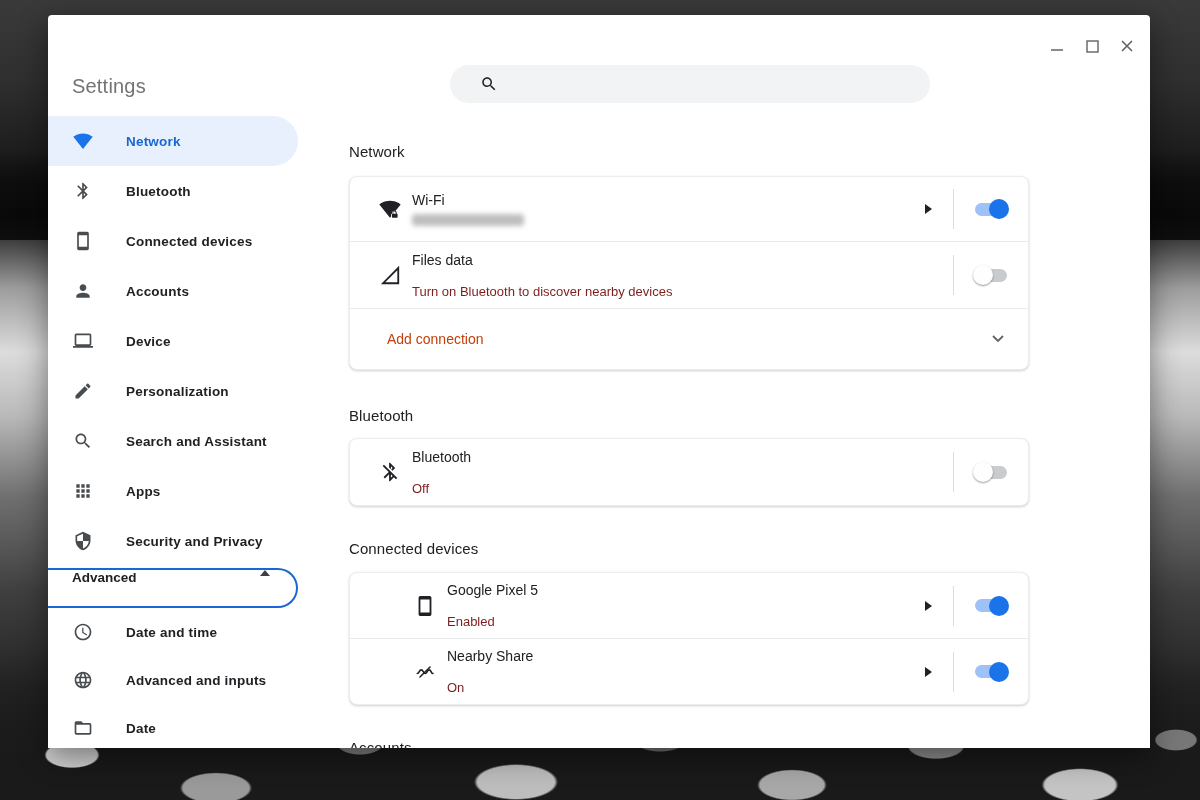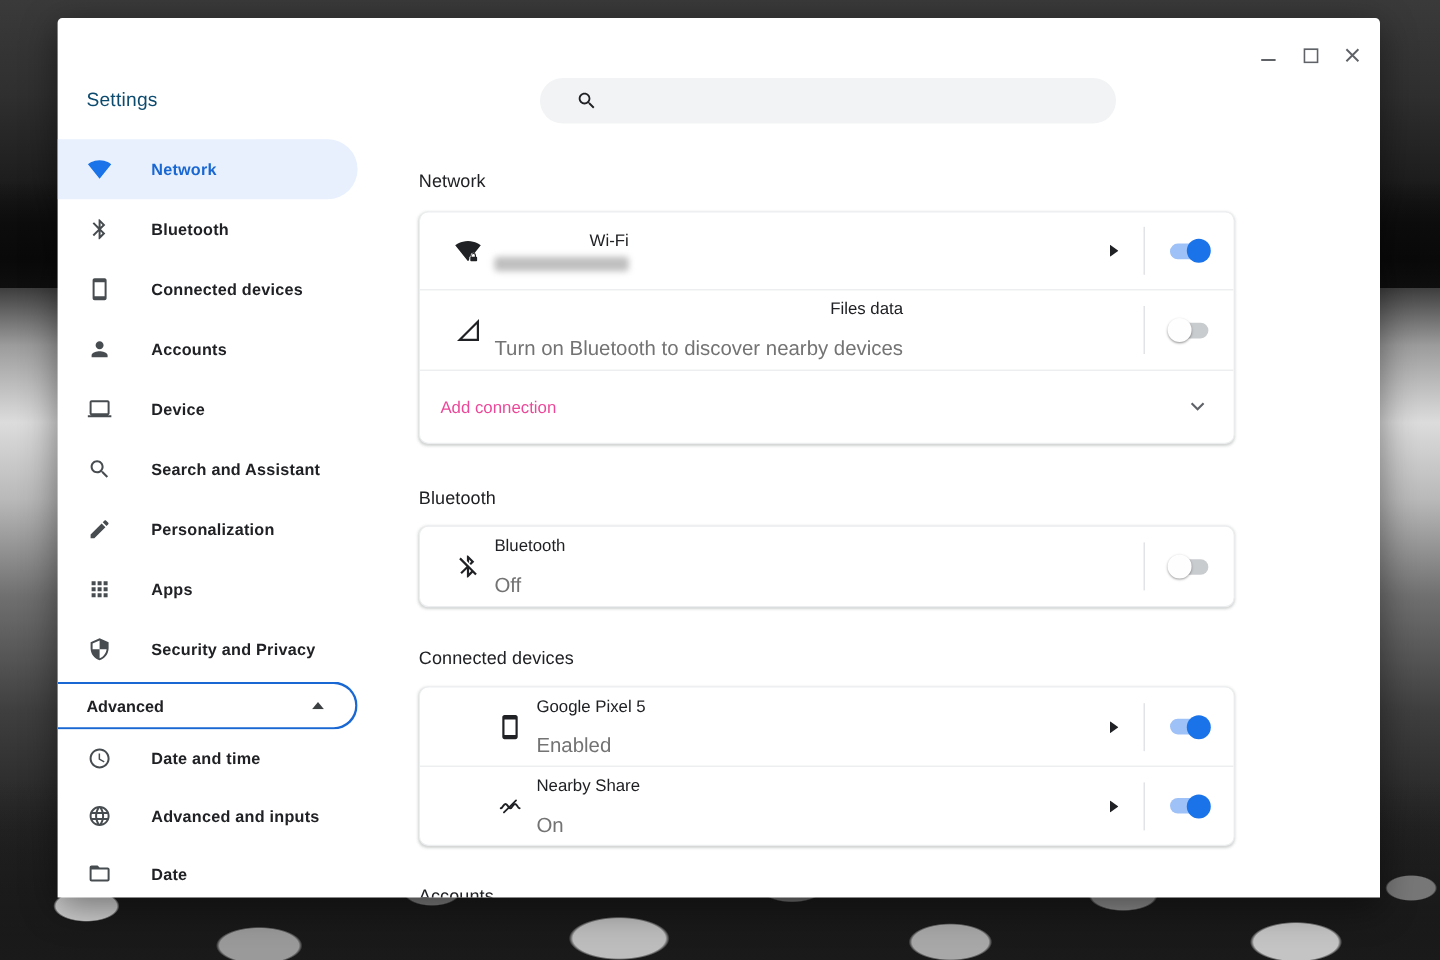--- a/index.html
+++ b/index.html
@@ -43,21 +43,21 @@
     overflow:hidden;
   }
   .win-controls {
     position:absolute; top:22px; right:14px; display:flex; gap:17px; align-items:center;
   }
   .wc-btn { width:18px; height:18px; display:flex; align-items:center; justify-content:center; cursor:pointer; color:#5f6368; }
   .wc-btn svg { display:block; }
 
   .app-title {
     position:absolute; left:24px; top:60px;
-    font-size:16px; color:#0c4a6e; letter-spacing:.2px;
+    font-size:20px; color:#737373; letter-spacing:.2px;
   }
 
   
   .searchbar {
     position:absolute; left:402px; top:50px; width:480px; height:38px;
     background:#f1f3f4; border-radius:19px;
     display:flex; align-items:center; padding:0 16px;
   }
   .searchbar .s-icon { color:#202124; display:flex; margin-left:14px; }
   .searchbar input {
@@ -77,21 +77,21 @@
   .side-item .si-icon svg { width:20px; height:20px; }
   .side-item .si-label { margin-left:33px; font-size:13.5px; font-weight:bold; color:#202124; letter-spacing:.2px; }
   .side-item.selected { background:#e8f0fe; }
   .side-item.selected .si-icon { color:#1a73e8; }
   .side-item.selected .si-label { color:#1967d2; }
 
   .advanced-btn {
     height:40px; margin-top:2px; width:250px;
     border:2px solid #1967d2; border-left:none;
     border-radius:0 22px 22px 0;
-    display:flex; align-items:center; cursor:pointer;
+    display:flex; align-items:flex-start; cursor:pointer;
   }
   .advanced-btn .adv-label { margin-left:24px; font-size:13.5px; font-weight:bold; color:#202124; }
   .advanced-btn .adv-caret { margin-left:auto; margin-right:26px; color:#3c4043; display:flex; }
   .sub-item { height:48px; }
 
   
   .main { position:absolute; left:301px; top:0; width:680px; }
   .section-h { font-size:15px; color:#202124; letter-spacing:.1px; }
   .h-network { margin-top:128px; }
   .h-bluetooth { margin-top:37px; }
@@ -109,43 +109,43 @@
   .card-connected { margin-top:15px; }
 
   .row { display:flex; align-items:center; position:relative; }
   .row-64 { height:64px; }
   .row-66 { height:66px; }
   .row-65 { height:65px;padding-left:35px; }
   .row-60 { height:60px; }
   .row .r-icon { width:22px; height:22px; margin-left:29px; color:#202124; display:flex; flex:none; }
   .row .r-icon svg { width:22px; height:22px; }
   .row .r-text { margin-left:11px; }
-  .row .r-title { font-size:14px; color:#202124;text-align:right; }
-  .row .r-sub { font-size:17px; color:#737373; margin-top:16px; }
+  .row .r-title { font-size:14px; color:#202124; }
+  .row .r-sub { font-size:13px; color:#7f1d1d; margin-top:16px; }
   .redacted {
     width:112px; height:12px; margin-top:6px; border-radius:3px;
     background:#bfbfbf; filter:blur(2.5px);
   }
   .r-spacer { flex:1; }
   .sub-arrow { color:#202124; display:flex; margin-right:21px; cursor:pointer; }
   .v-sep { width:1px; height:40px; background:#dadce0; flex:none; }
   .toggle-cell { width:74px; display:flex; justify-content:center; flex:none; cursor:pointer; }
   .divider { height:1px; background:#e9eaec; }
 
   
   .toggle { position:relative; width:32px; height:13px; border-radius:7px; }
   .toggle.on { background:#9ec1f7; }
   .toggle.off { background:#c9cccf; }
   .toggle .knob {
     position:absolute; top:-3.5px; width:20px; height:20px; border-radius:50%;
   }
   .toggle.on .knob { right:-2px; background:#1a73e8; }
   .toggle.off .knob { left:-2px; background:#fefefe; box-shadow:0 1px 2px rgba(0,0,0,.4); }
 
-  .addconn-label { font-size:14px; color:#ec4899; margin-left:17px; }
+  .addconn-label { font-size:14px; color:#c2410c; margin-left:37px; }
   .chev-down { color:#5f6368; display:flex; margin-right:24px; cursor:pointer; }
 </style>
 </head>
 <body>
 
 <div class="bg-trees"></div>
 <div class="bg-rocks"></div>
 
 <div class="win">
 
@@ -220,33 +220,33 @@
         <svg viewBox="0 0 24 24" fill="currentColor">
             <path d="M20 18c1.1 0 1.99-.9 1.99-2L22 5c0-1.1-.9-2-2-2H4c-1.1 0-2 .9-2 2v11c0 1.1.9 2 2 2H0v2h24v-2h-4zM4 5h16v11H4V5z"></path>
           </svg>
       </span>
       <span class="si-label">Device</span>
     </div>
 
     <div class="side-item">
       <span class="si-icon">
         <svg viewBox="0 0 24 24" fill="currentColor">
+            <path d="M3 17.25V21h3.75L17.81 9.94l-3.75-3.75L3 17.25zM20.71 7.04c.39-.39.39-1.02 0-1.41l-2.34-2.34c-.39-.39-1.02-.39-1.41 0l-1.83 1.83 3.75 3.75 1.83-1.83z"></path>
+          </svg>
+      </span>
+      <span class="si-label">Personalization</span>
+    </div>
+
+    <div class="side-item">
+      <span class="si-icon">
+        <svg viewBox="0 0 24 24" fill="currentColor">
             <path d="M15.5 14h-.79l-.28-.27C15.41 12.59 16 11.11 16 9.5 16 5.91 13.09 3 9.5 3S3 5.91 3 9.5 5.91 16 9.5 16c1.61 0 3.09-.59 4.23-1.57l.27.28v.79l5 4.99L20.49 19l-4.99-5zm-6 0C7.01 14 5 11.99 5 9.5S7.01 5 9.5 5 14 7.01 14 9.5 11.99 14 9.5 14z"></path>
           </svg>
       </span>
       <span class="si-label">Search and Assistant</span>
-    </div>
-
-    <div class="side-item">
-      <span class="si-icon">
-        <svg viewBox="0 0 24 24" fill="currentColor">
-            <path d="M3 17.25V21h3.75L17.81 9.94l-3.75-3.75L3 17.25zM20.71 7.04c.39-.39.39-1.02 0-1.41l-2.34-2.34c-.39-.39-1.02-.39-1.41 0l-1.83 1.83 3.75 3.75 1.83-1.83z"></path>
-          </svg>
-      </span>
-      <span class="si-label">Personalization</span>
     </div>
 
     <div class="side-item">
       <span class="si-icon">
         <svg viewBox="0 0 24 24" fill="currentColor">
             <path d="M4 8h4V4H4v4zm6 12h4v-4h-4v4zm-6 0h4v-4H4v4zm0-6h4v-4H4v4zm6 0h4v-4h-4v4zm6-10v4h4V4h-4zm-6 4h4V4h-4v4zm6 6h4v-4h-4v4zm0 6h4v-4h-4v4z"></path>
           </svg>
       </span>
       <span class="si-label">Apps</span>
     </div>

